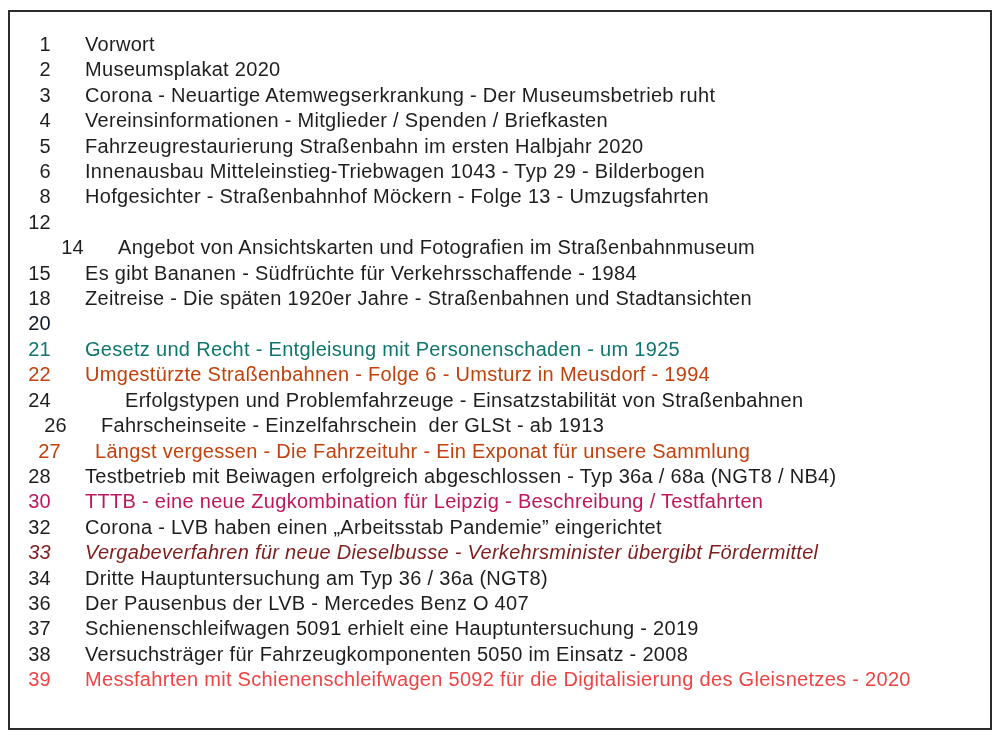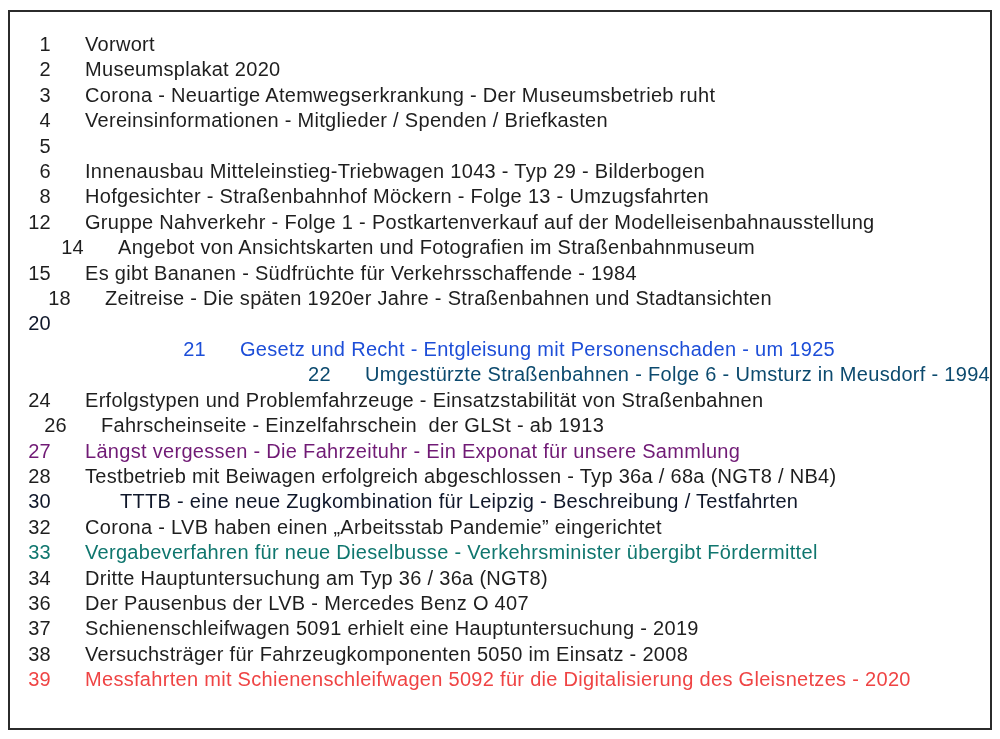--- a/index.html
+++ b/index.html
@@ -67,97 +67,97 @@
     <span class="title">Corona - Neuartige Atemwegserkrankung - Der Museumsbetrieb ruht</span>
   </div>
 
   <div class="row" style="color: rgb(30, 30, 30);">
     <span class="num">4</span>
     <span class="title">Vereinsinformationen - Mitglieder / Spenden / Briefkasten</span>
   </div>
 
   <div class="row" style="color: rgb(30, 30, 30);">
     <span class="num">5</span>
+    <span class="title">Fahrzeugrestaurierung Straßenbahn im ersten Halbjahr 2020</span>
   </div>
 
   <div class="row" style="color: rgb(30, 30, 30);">
     <span class="num">6</span>
     <span class="title">Innenausbau Mitteleinstieg-Triebwagen 1043 - Typ 29 - Bilderbogen</span>
   </div>
 
   <div class="row" style="color: rgb(30, 30, 30);">
     <span class="num">8</span>
     <span class="title">Hofgesichter - Straßenbahnhof Möckern - Folge 13 - Umzugsfahrten</span>
   </div>
 
   <div class="row" style="color: rgb(30, 30, 30);">
     <span class="num">12</span>
-    <span class="title">Gruppe Nahverkehr - Folge 1 - Postkartenverkauf auf der Modelleisenbahnausstellung</span>
   </div>
 
   <div class="row" style="color: rgb(30, 30, 30); margin-left: 33px;">
     <span class="num">14</span>
     <span class="title">Angebot von Ansichtskarten und Fotografien im Straßenbahnmuseum</span>
   </div>
 
   <div class="row" style="color: rgb(30, 30, 30);">
     <span class="num">15</span>
     <span class="title">Es gibt Bananen - Südfrüchte für Verkehrsschaffende - 1984</span>
   </div>
 
-  <div class="row" style="color: rgb(30, 30, 30); margin-left: 20px;">
+  <div class="row" style="color: rgb(30, 30, 30);">
     <span class="num">18</span>
     <span class="title">Zeitreise - Die späten 1920er Jahre - Straßenbahnen und Stadtansichten</span>
   </div>
 
   <div class="row" style="color: #0f172a;">
     <span class="num">20</span>
   </div>
 
-  <div class="row" style="color: #1d4ed8; justify-content: center;">
+  <div class="row" style="color: #0f766e;">
     <span class="num">21</span>
     <span class="title">Gesetz und Recht - Entgleisung mit Personenschaden - um 1925</span>
   </div>
 
-  <div class="row" style="color: #0c4a6e; justify-content: flex-end;">
+  <div class="row" style="color: #c2410c;">
     <span class="num">22</span>
     <span class="title">Umgestürzte Straßenbahnen - Folge 6 - Umsturz in Meusdorf - 1994</span>
   </div>
 
-  <div class="row" style="color: rgb(30, 30, 30);">
+  <div class="row" style="color: rgb(30, 30, 30); gap: 40px;">
     <span class="num">24</span>
     <span class="title">Erfolgstypen und Problemfahrzeuge - Einsatzstabilität von Straßenbahnen</span>
   </div>
 
   <div class="row" style="color: rgb(30, 30, 30); margin-left: 16px;">
     <span class="num">26</span>
     <span class="title">Fahrscheinseite - Einzelfahrschein  der GLSt - ab 1913</span>
   </div>
 
-  <div class="row" style="color: #701a75;">
+  <div class="row" style="color: #c2410c; padding-left: 10px;">
     <span class="num">27</span>
     <span class="title">Längst vergessen - Die Fahrzeituhr - Ein Exponat für unsere Sammlung</span>
   </div>
 
   <div class="row" style="color: rgb(30, 30, 30); align-items: center;">
     <span class="num">28</span>
     <span class="title">Testbetrieb mit Beiwagen erfolgreich abgeschlossen - Typ 36a / 68a (NGT8 / NB4)</span>
   </div>
 
-  <div class="row" style="color: #0f172a; gap: 35px;">
+  <div class="row" style="color: #be185d;">
     <span class="num">30</span>
     <span class="title">TTTB - eine neue Zugkombination für Leipzig - Beschreibung / Testfahrten</span>
   </div>
 
   <div class="row" style="color: rgb(30, 30, 30);">
     <span class="num">32</span>
     <span class="title">Corona - LVB haben einen „Arbeitsstab Pandemie” eingerichtet</span>
   </div>
 
-  <div class="row" style="color: #0f766e;">
+  <div class="row" style="color: #7f1d1d; font-style: italic;">
     <span class="num">33</span>
     <span class="title">Vergabeverfahren für neue Dieselbusse - Verkehrsminister übergibt Fördermittel</span>
   </div>
 
   <div class="row" style="color: rgb(30, 30, 30);">
     <span class="num">34</span>
     <span class="title">Dritte Hauptuntersuchung am Typ 36 / 36a (NGT8)</span>
   </div>
 
   <div class="row" style="color: rgb(30, 30, 30);">

